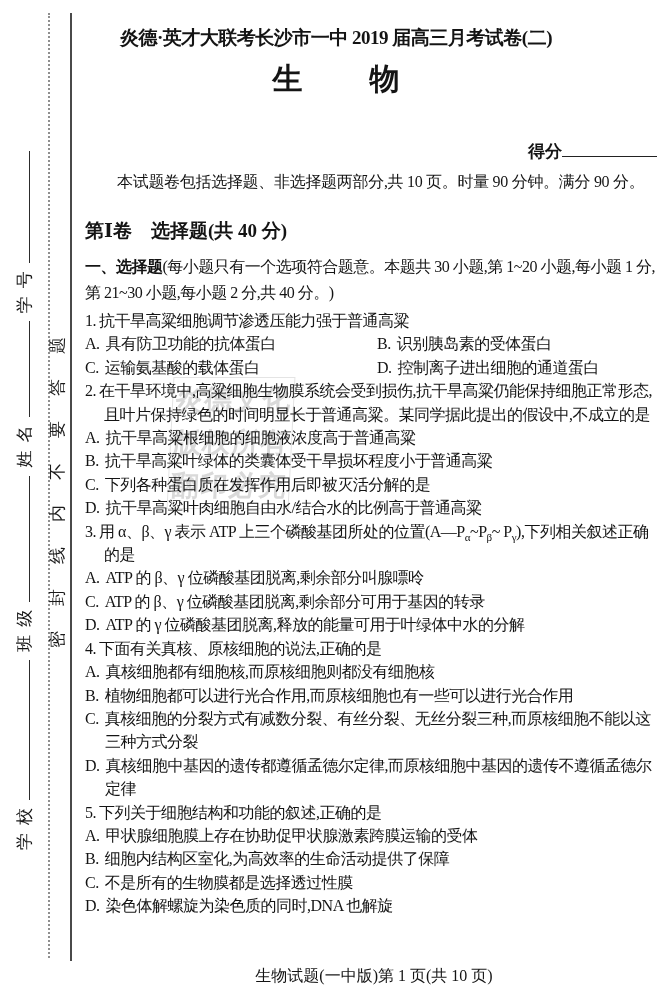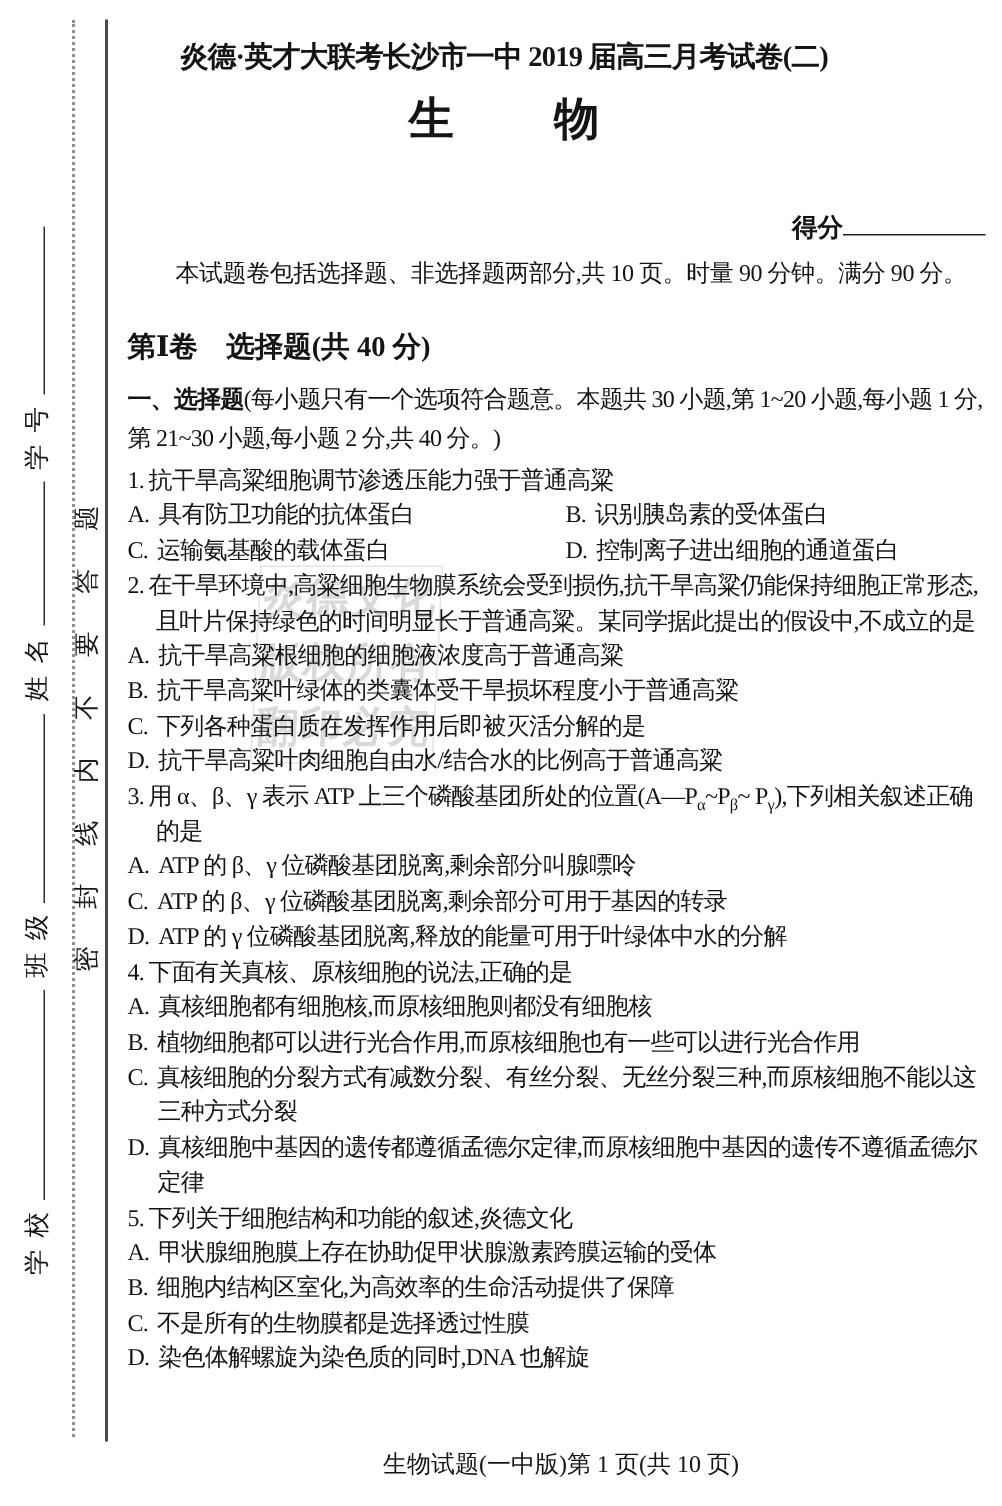--- a/index.html
+++ b/index.html
@@ -143,21 +143,21 @@
         <span class="qnum">4.</span><span>下面有关真核、原核细胞的说法,正确的是</span>
       </div>
       <div class="opt"><span class="olabel">A.</span><span>真核细胞都有细胞核,而原核细胞则都没有细胞核</span></div>
       <div class="opt"><span class="olabel">B.</span><span>植物细胞都可以进行光合作用,而原核细胞也有一些可以进行光合作用</span></div>
       <div class="opt"><span class="olabel">C.</span><span>真核细胞的分裂方式有减数分裂、有丝分裂、无丝分裂三种,而原核细胞不能以这三种方式分裂</span></div>
       <div class="opt"><span class="olabel">D.</span><span>真核细胞中基因的遗传都遵循孟德尔定律,而原核细胞中基因的遗传不遵循孟德尔定律</span></div>
     </div>
 
     <div class="q">
       <div class="stem">
-        <span class="qnum">5.</span><span>下列关于细胞结构和功能的叙述,炎德文化</span>
+        <span class="qnum">5.</span><span>下列关于细胞结构和功能的叙述,正确的是</span>
       </div>
       <div class="opt"><span class="olabel">A.</span><span>甲状腺细胞膜上存在协助促甲状腺激素跨膜运输的受体</span></div>
       <div class="opt"><span class="olabel">B.</span><span>细胞内结构区室化,为高效率的生命活动提供了保障</span></div>
       <div class="opt"><span class="olabel">C.</span><span>不是所有的生物膜都是选择透过性膜</span></div>
       <div class="opt"><span class="olabel">D.</span><span>染色体解螺旋为染色质的同时,DNA 也解旋</span></div>
     </div>
 
   </div>
 
   <div class="footer">生物试题(一中版)第 1 页(共 10 页)</div>

